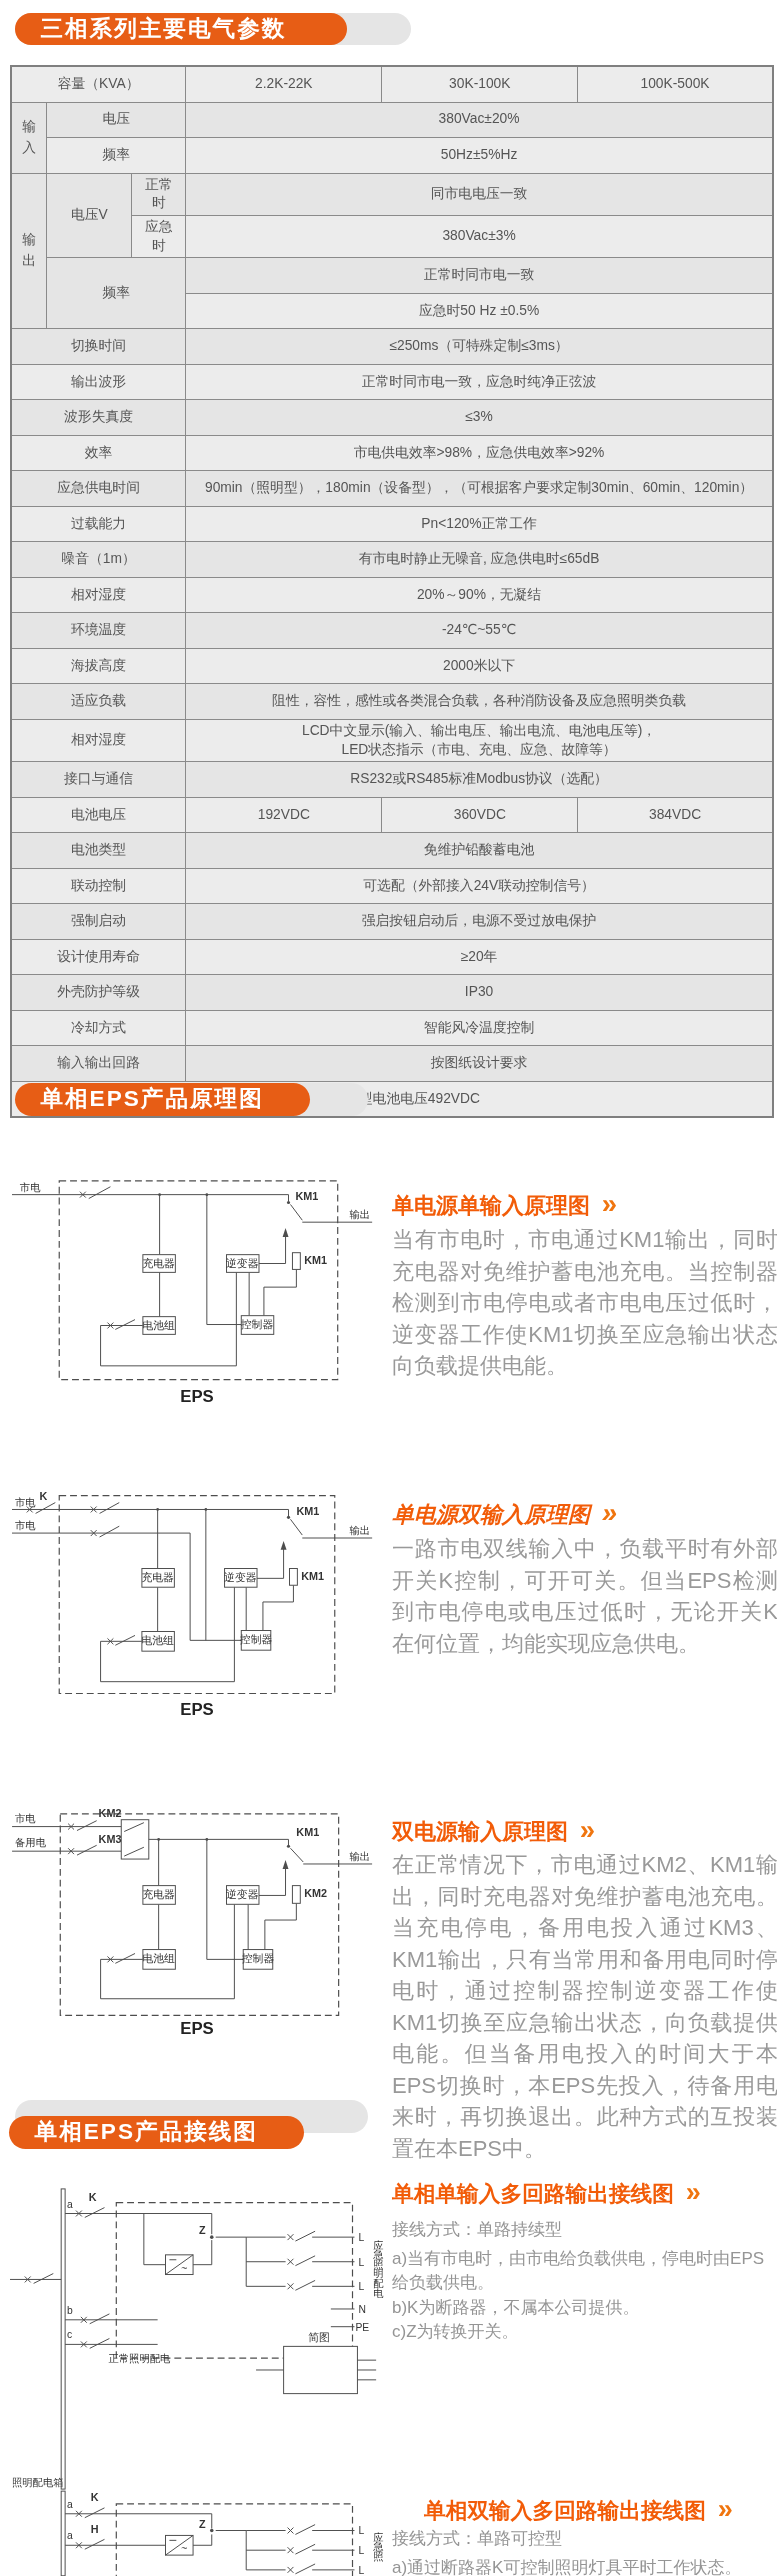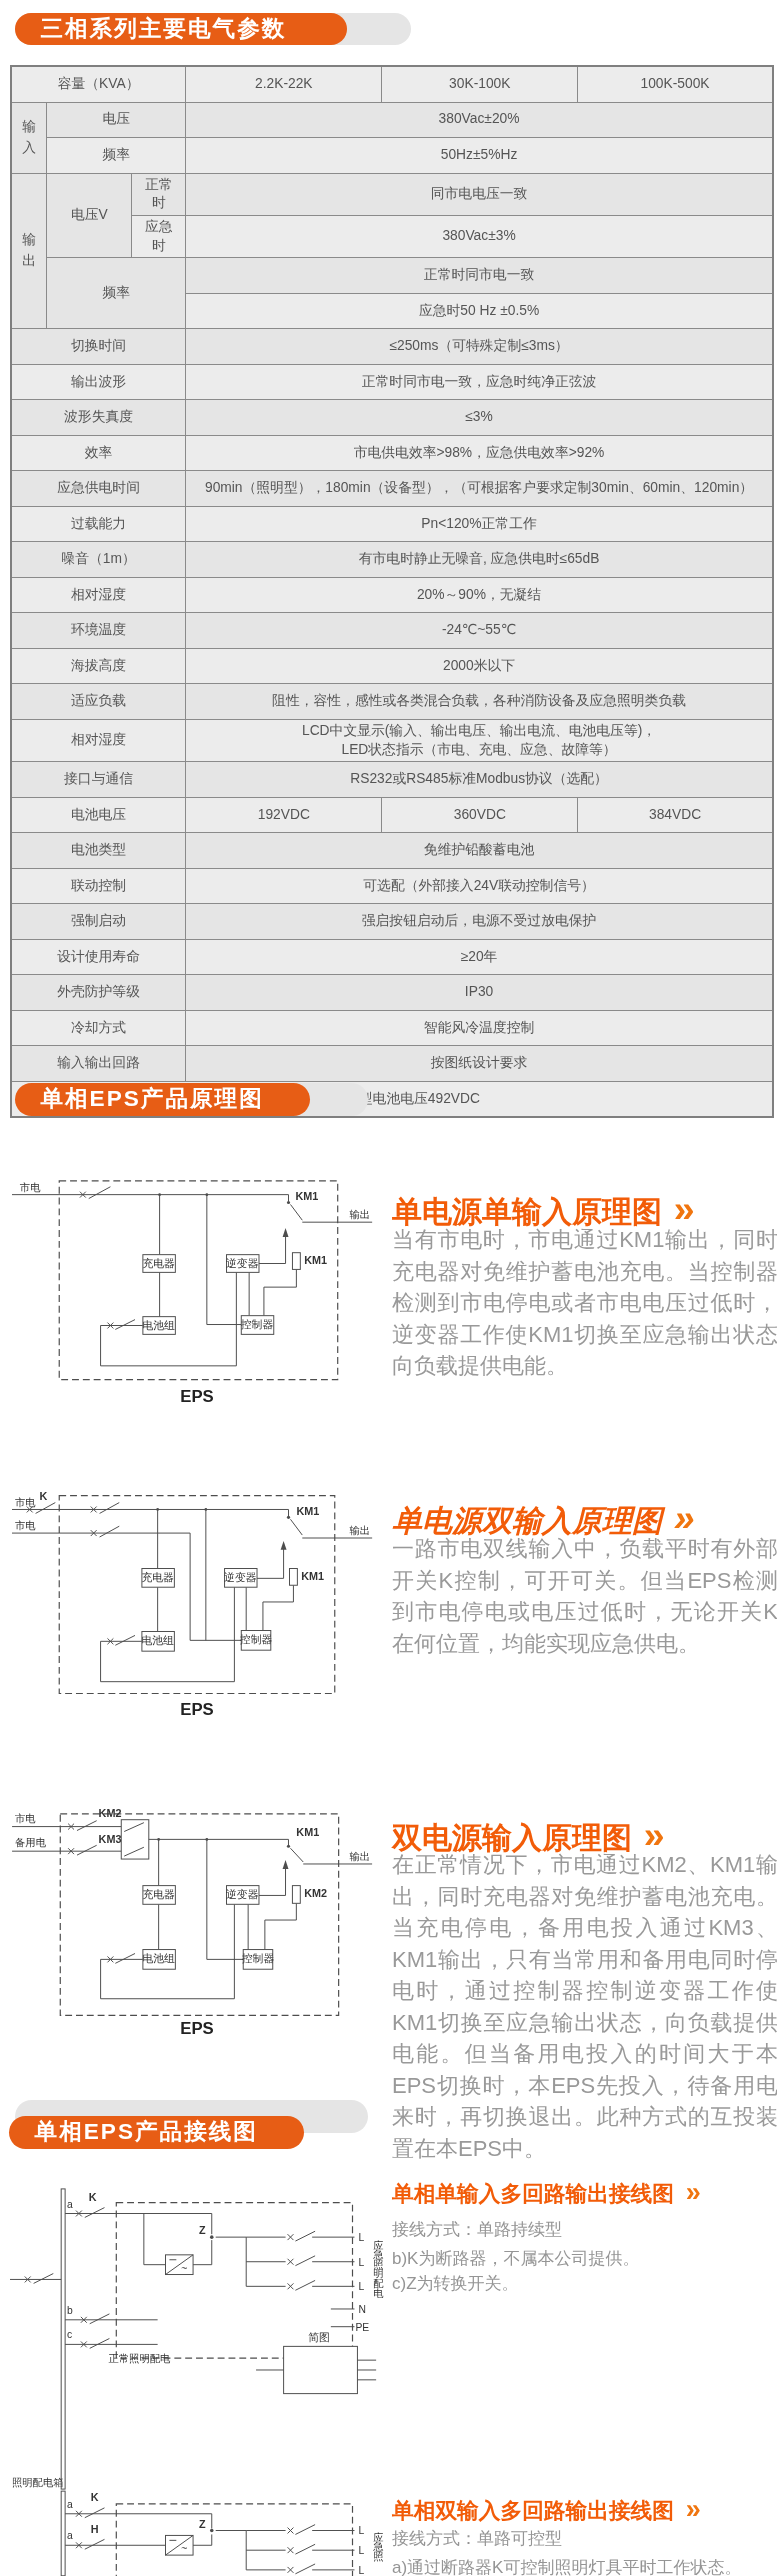--- a/index.html
+++ b/index.html
@@ -16,21 +16,21 @@
              border:2px solid #7f7f7f;font-size:13.8px;color:#555;table-layout:fixed;}
   table.spec td{border:1px solid #8a8a8a;text-align:center;height:30.5px;padding:2px 5.9px;
                 line-height:18.7px;}
   table.spec tr.g td{background:#ececec;}
   table.spec tr.w td{background:#e5e5e5;}
   table.spec td.grp div{width:15.8px;margin:0 auto;word-break:break-all;line-height:20.7px;}
   table.spec td.val{white-space:pre-line;}
   
   .rtitle{position:absolute;left:392px;color:#f25c08;font-weight:bold;white-space:nowrap;}
   .rtitle .chev{font-size:1.25em;color:#f0750f;margin-left:11.8px;font-weight:bold;}
-  .t23{font-size:30px;}
+  .t23{font-size:22px;}
   .t22{font-size:21.7px;}
   .rbody{position:absolute;left:392px;width:386px;color:#999;font-size:22px;
          line-height:31.5px;text-align:justify;}
   .wlines{position:absolute;left:392px;width:384px;color:#959595;font-size:17px;
           line-height:23.6px;}
   .wlines div{margin-bottom:1px;}
   .wlines div:first-child{margin-bottom:5.9px;}
   
   svg text{fill:#333;font-family:"Liberation Sans","DejaVu Sans",sans-serif;}
   .ln{stroke:#4d4d4d;stroke-width:1;fill:none;}
@@ -368,20 +368,21 @@
   <text class="sm" x="100" y="184">正常照明配电</text>
   <text class="bt" x="314" y="163" text-anchor="middle">简图</text>
   <text class="sm" x="2" y="310">照明配电箱</text>
 </svg>
 <div class="vcol" style="left:371px;top:2231px;">应急照明配电</div>
 <div class="rtitle t22" style="top:2176px;">
   <span>单相单输入多回路输出接线图</span><span class="chev">»</span>
 </div>
 <div class="wlines" style="top:2218px;" id="wlines-0">
     <div>接线方式：单路持续型</div>
+    <div>a)当有市电时，由市电给负载供电，停电时由EPS给负载供电。</div>
     <div>b)K为断路器，不属本公司提供。</div>
     <div>c)Z为转换开关。</div>
   </div>
 
 <svg class="abs" style="left:9.8px;top:2486px;" width="374" height="90" viewBox="0 0 380 91">
   <rect class="dash" x="108" y="18" width="240" height="80"></rect>
   <g>
     <rect class="box" x="52" y="5" width="4" height="86"></rect>
     <path class="ln" d="M56,28 H205"></path>
     <path class="ln" d="M67,25 l6,6 M73,25 l-6,6 M76,32 L96,22"></path>
@@ -401,20 +402,20 @@
   <text class="sm" x="58" y="22">a</text>
   <text class="kml" x="82" y="15">K</text>
   <text class="sm" x="58" y="54">a</text>
   <text class="kml" x="82" y="48">H</text>
   <text class="kml" x="192" y="42">Z</text>
   <text class="sm" x="354" y="49">L</text>
   <text class="sm" x="354" y="69">L</text>
   <text class="sm" x="354" y="89">L</text>
 </svg>
 <div class="vcol" style="left:371px;top:2523px;">应急照</div>
-<div class="rtitle t22" style="top:2493px;">
+<div class="rtitle t22" style="top:2493px;margin-left:32px;">
   <span>单相双输入多回路输出接线图</span><span class="chev">»</span>
 </div>
 <div class="wlines" style="top:2527px;" id="wlines-1">
     <div>接线方式：单路可控型</div>
     <div>a)通过断路器K可控制照明灯具平时工作状态。</div>
   </div>
 
 
 </body></html>

